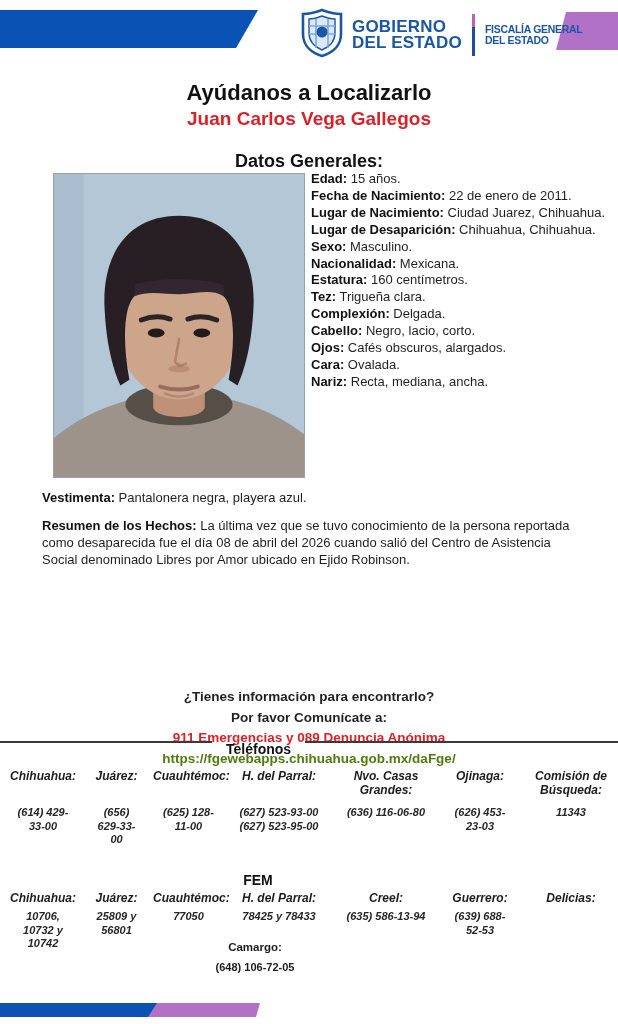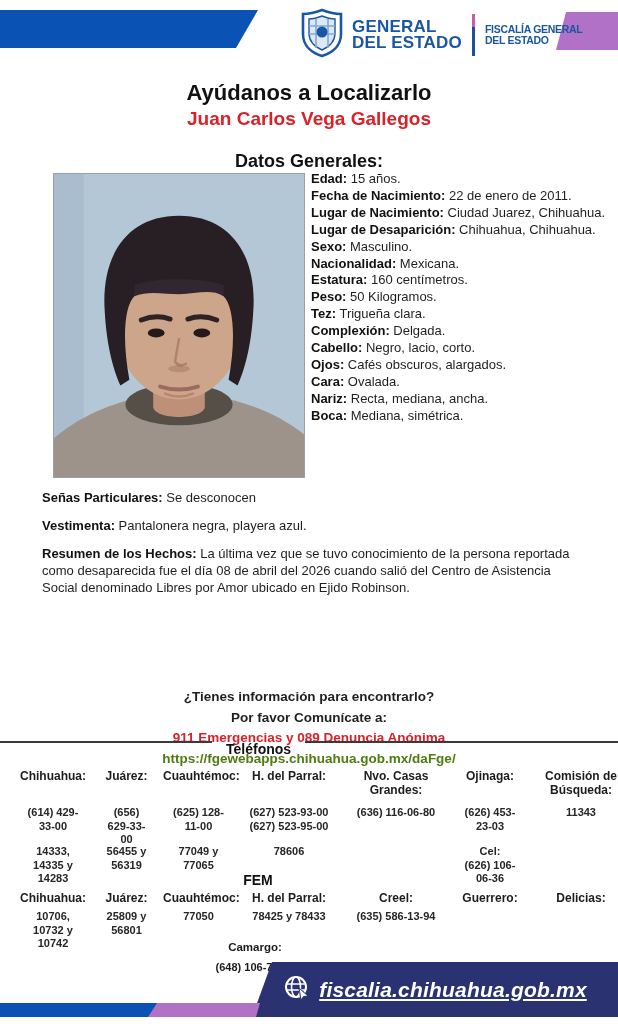--- a/index.html
+++ b/index.html
@@ -35,21 +35,21 @@
   .contact { position:absolute; left:0; top:660px; width:100%; text-align:center; font-size:13.5px; font-weight:bold; line-height:20.5px;margin-top:27px; }
   .contact .emergency { color:#da2128; }
   .contact .link { color:#4d7c0f; text-decoration:none; }
 
   
   .divider-row { position:absolute; left:0; top:741px; width:100%; display:flex; align-items:flex-start; }
   .divider-row .line-l { width:212px; border-top:2px solid #3a3a3a; }
   .divider-row .line-r { flex:1; border-top:2px solid #3a3a3a; }
   .divider-row .dv-label { font-size:14px; font-weight:bold; padding:0 14px; color:#111; }
 
-  .ptable { position:absolute; left:14px; width:520px; display:grid; grid-template-columns:78px 69px 75px 106px 108px 80px 102px; }
+  .ptable { position:absolute; left:4px; width:520px; display:grid; grid-template-columns:78px 69px 75px 106px 108px 80px 102px;font-style:italic; }
   .ptable .hcell { font-size:12px; font-weight:bold; text-align:center; color:#1c1c1c; line-height:13.5px; padding:0 2px; }
   .ptable .vcell { font-size:11px; font-weight:bold; text-align:center; color:#262626; line-height:13.5px; white-space:pre-line; padding:0 11px; }
   #phones-headers { top:770px; }
   #phones-row1 { top:806px; }
   #phones-row2 { top:845px; }
   .fem-title { position:absolute; left:0; top:872px; width:516px; text-align:center; font-size:14px; font-weight:bold; color:#111; }
   #fem-headers { top:892px; }
   #fem-row1 { top:910px; }
   .camargo { position:absolute; left:202px; top:940px; width:106px; text-align:center; font-size:11.5px; font-weight:bold; color:#1c1c1c; line-height:15px; }
   .camargo .cam-val { margin-top:5px; font-size:11px; }
@@ -74,21 +74,21 @@
   <div class="logo-row">
     <span>
       <svg width="44" height="50" viewBox="0 0 44 50">
         <path d="M22 2 C14 5 7 6 3 6 L3 26 C3 38 12 45 22 48 C32 45 41 38 41 26 L41 6 C37 6 30 5 22 2 Z" fill="#ffffff" stroke="#1b56a4" stroke-width="2.6"></path>
         <path d="M22 8 C17 10 12 11 9 11 L9 25 C9 34 15 39 22 42 C29 39 35 34 35 25 L35 11 C32 11 27 10 22 8 Z" fill="#dce8f5" stroke="#1b56a4" stroke-width="1.4"></path>
         <path d="M9 18 L35 18 M9 26 L35 26 M16 11 L16 40 M28 11 L28 40" stroke="#7fa8d9" stroke-width="1.6"></path>
         <circle cx="22" cy="24" r="5.5" fill="#1b56a4"></circle>
       </svg>
     </span>
     <div class="gob-text">
-      <div>GENERAL</div>
+      <div>GOBIERNO</div>
       <div>DEL ESTADO</div>
     </div>
     <div class="logo-divider"></div>
     <div class="dept-text">
       <div>FISCALÍA GENERAL</div>
       <div>DEL ESTADO</div>
     </div>
   </div>
 
   <div class="title">Ayúdanos a Localizarlo</div>
@@ -130,32 +130,29 @@
   </div>
 
   <div class="fields" id="fields">
       <div class="field"><b>Edad:</b> 15 años.</div>
       <div class="field"><b>Fecha de Nacimiento:</b> 22 de enero de 2011.</div>
       <div class="field"><b>Lugar de Nacimiento:</b> Ciudad Juarez, Chihuahua.</div>
       <div class="field"><b>Lugar de Desaparición:</b> Chihuahua, Chihuahua.</div>
       <div class="field"><b>Sexo:</b> Masculino.</div>
       <div class="field"><b>Nacionalidad:</b> Mexicana.</div>
       <div class="field"><b>Estatura:</b> 160 centímetros.</div>
-      <div class="field"><b>Peso:</b> 50 Kilogramos.</div>
       <div class="field"><b>Tez:</b> Trigueña clara.</div>
       <div class="field"><b>Complexión:</b> Delgada.</div>
       <div class="field"><b>Cabello:</b> Negro, lacio, corto.</div>
       <div class="field"><b>Ojos:</b> Cafés obscuros, alargados.</div>
       <div class="field"><b>Cara:</b> Ovalada.</div>
       <div class="field"><b>Nariz:</b> Recta, mediana, ancha.</div>
-      <div class="field"><b>Boca:</b> Mediana, simétrica.</div>
     </div>
 
   <div class="details" id="details">
-      <div class="field" style="margin-bottom: 11px;"><b>Señas Particulares:</b> Se desconocen</div>
       <div class="field" style="margin-bottom: 11px;"><b>Vestimenta:</b> Pantalonera negra, playera azul.</div>
       <div class="field" style="margin-bottom: 11px;"><b>Resumen de los Hechos:</b> La última vez que se tuvo conocimiento de la persona reportada como desaparecida fue el día 08 de abril del 2026 cuando salió del Centro de Asistencia Social denominado Libres por Amor ubicado en Ejido Robinson.</div>
     </div>
 
   <div class="contact">
     <div>¿Tienes información para encontrarlo?</div>
     <div>Por favor Comunícate a:</div>
     <div class="emergency">911 Emergencias y 089 Denuncia Anónima</div>
     <a class="link" href="#">https://fgewebapps.chihuahua.gob.mx/daFge/</a>
   </div>
@@ -177,62 +174,41 @@
   <div class="ptable" id="phones-row1">
       <div class="vcell">(614) 429-33-00</div>
       <div class="vcell">(656) 629-33-00</div>
       <div class="vcell">(625) 128-11-00</div>
       <div class="vcell">(627) 523-93-00
 (627) 523-95-00</div>
       <div class="vcell">(636) 116-06-80</div>
       <div class="vcell">(626) 453-23-03</div>
       <div class="vcell">11343</div>
     </div>
-  <div class="ptable" id="phones-row2">
-      <div class="vcell">14333, 14335 y
-14283</div>
-      <div class="vcell">56455 y 56319</div>
-      <div class="vcell">77049 y 77065</div>
-      <div class="vcell">78606</div>
-      <div class="vcell"></div>
-      <div class="vcell">Cel:
-(626) 106-06-36</div>
-      <div class="vcell"></div>
-    </div>
 
   <div class="fem-title">FEM</div>
   <div class="ptable" id="fem-headers">
       <div class="hcell">Chihuahua:</div>
       <div class="hcell">Juárez:</div>
       <div class="hcell">Cuauhtémoc:</div>
       <div class="hcell">H. del Parral:</div>
       <div class="hcell">Creel:</div>
       <div class="hcell">Guerrero:</div>
       <div class="hcell">Delicias:</div>
     </div>
   <div class="ptable" id="fem-row1">
       <div class="vcell">10706, 10732 y
 10742</div>
       <div class="vcell">25809 y 56801</div>
       <div class="vcell">77050</div>
       <div class="vcell">78425 y 78433</div>
       <div class="vcell">(635) 586-13-94</div>
+      <div class="vcell">(639) 688-52-53</div>
     </div>
   <div class="camargo">
     <div>Camargo:</div>
     <div class="cam-val">(648) 106-72-05</div>
   </div>
 
-  <div class="footer-banner">
-    <span>
-      <svg width="27" height="27" viewBox="0 0 27 27">
-        <circle cx="13" cy="13" r="10" fill="none" stroke="#fff" stroke-width="2"></circle>
-        <ellipse cx="13" cy="13" rx="4.5" ry="10" fill="none" stroke="#fff" stroke-width="1.6"></ellipse>
-        <path d="M3.5 10 L22.5 10 M3.5 16 L22.5 16" stroke="#fff" stroke-width="1.6"></path>
-        <path d="M16 14 L25 22 L20.5 22.5 L18 26 Z" fill="#fff" stroke="#2a3272" stroke-width="1"></path>
-      </svg>
-    </span>
-    <a class="footer-site" href="#">fiscalia.chihuahua.gob.mx</a>
-  </div>
   <div class="strip-blue"></div>
   <div class="strip-purple"></div>
 
 </div>
 
 </body></html>

